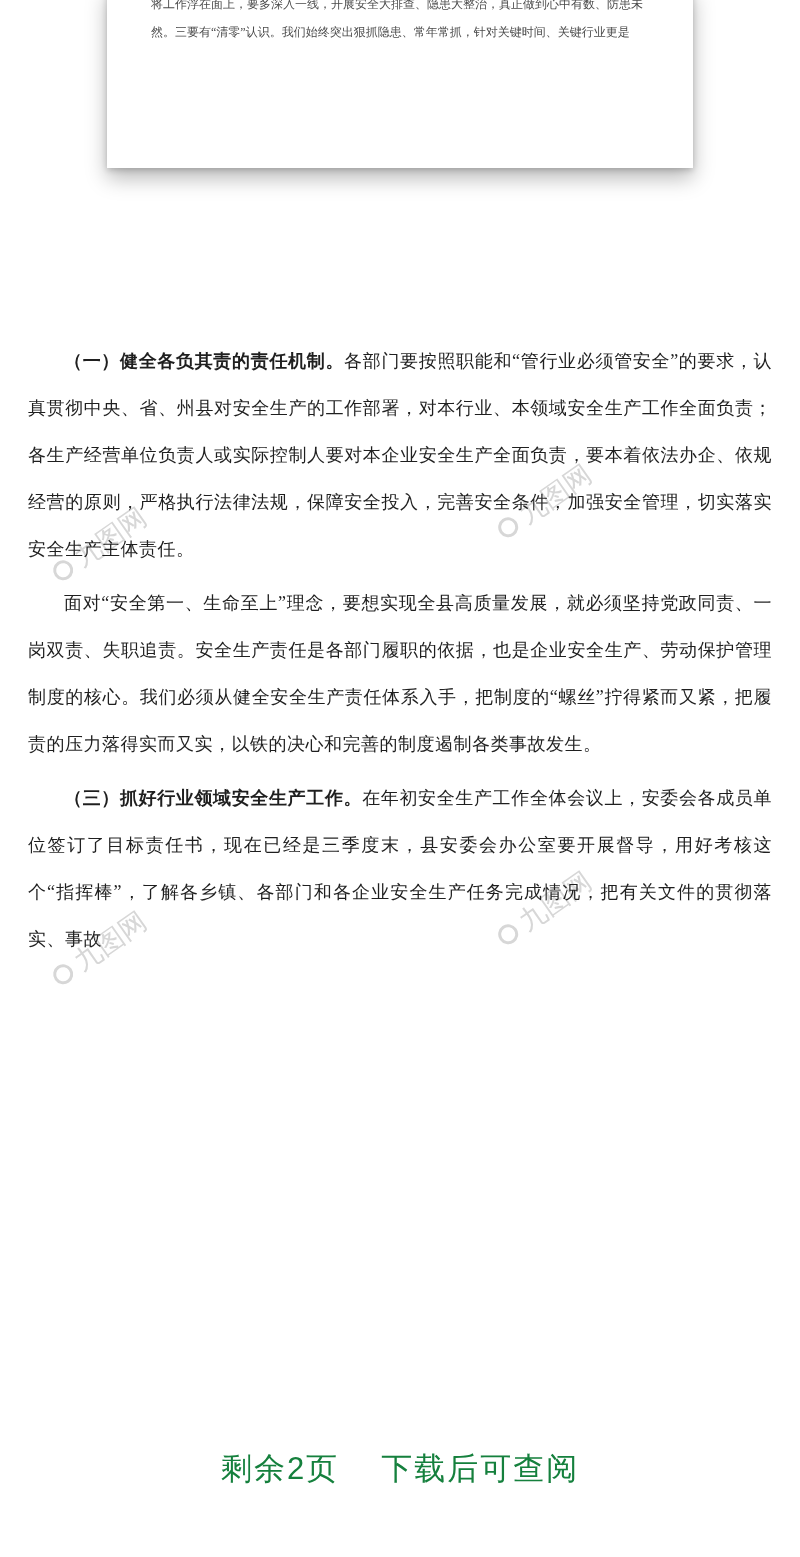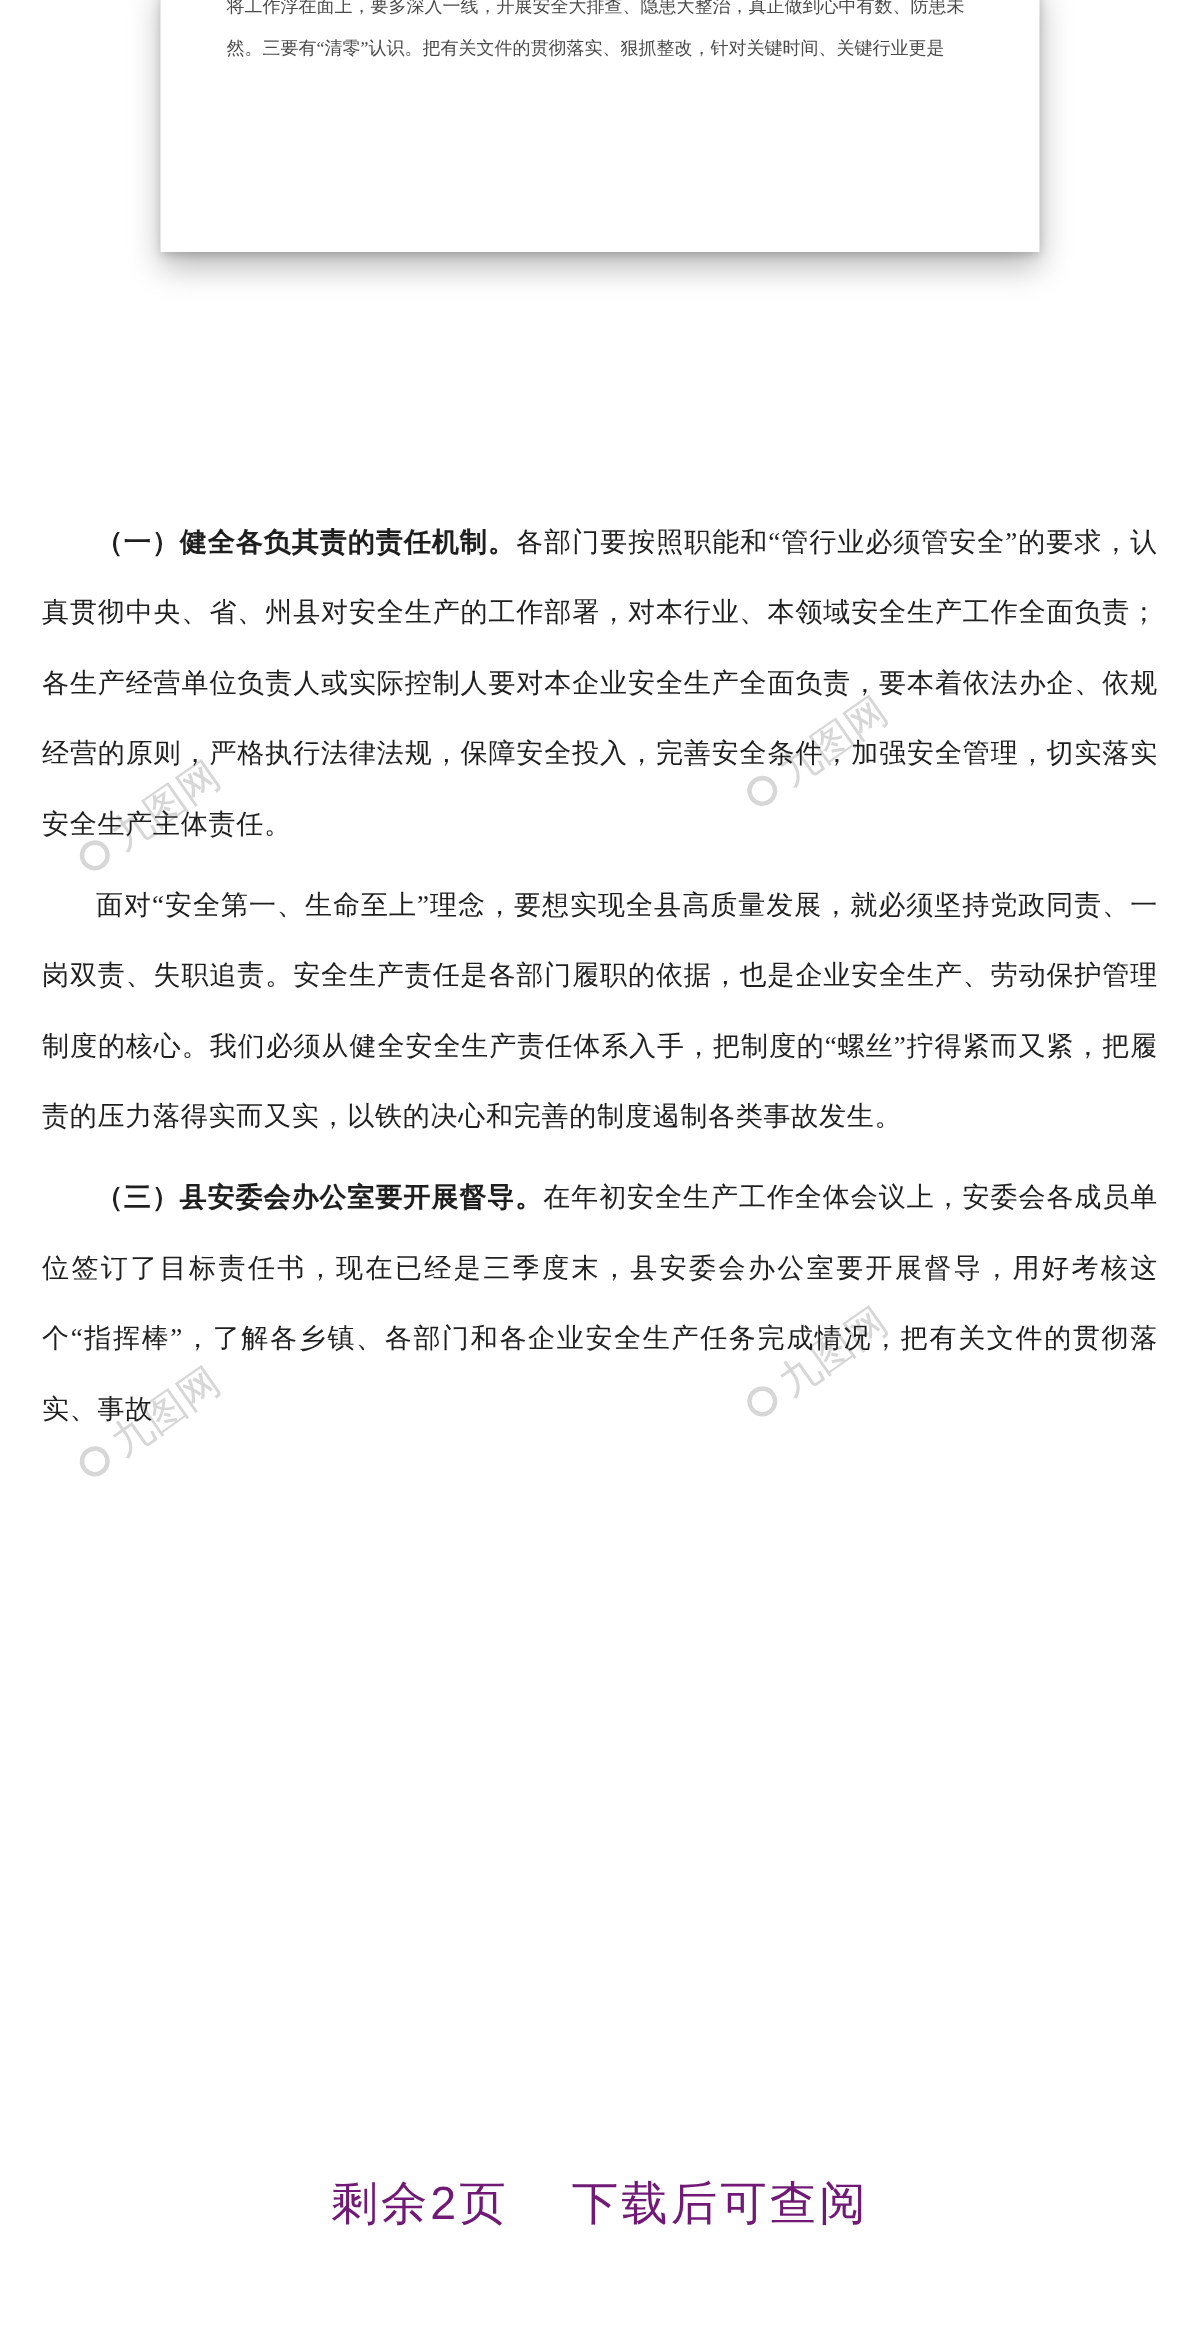--- a/index.html
+++ b/index.html
@@ -81,21 +81,21 @@
 
   
   .footer-note {
     position: absolute;
     left: 0;
     right: 0;
     top: 1448px;
     text-align: center;
     font-family: "Liberation Sans", sans-serif;
     font-size: 31px;
-    color: #701a75;
+    color: #15803d;
     letter-spacing: 2px;
     z-index: 1;
   }
   .footer-note .gap { display: inline-block; width: 42px; }
 </style>
 </head>
 <body>
 
 <div class="wm" style="left:500px; top:515px;">
   <span class="ring"></span>
@@ -110,25 +110,25 @@
   <span>九图网</span>
 </div>
 <div class="wm" style="left:55px; top:962px;">
   <span class="ring"></span>
   <span>九图网</span>
 </div>
 
 <div class="preview-card">
   <div class="card-text">
     <div>将工作浮在面上，要多深入一线，开展安全大排查、隐患大整治，真正做到心中有数、防患未</div>
-    <div>然。三要有“清零”认识。把有关文件的贯彻落实、狠抓整改，针对关键时间、关键行业更是</div>
+    <div>然。三要有“清零”认识。我们始终突出狠抓隐患、常年常抓，针对关键时间、关键行业更是</div>
   </div>
 </div>
 
 <div class="doc-body">
     <p class="body"><b>（一）健全各负其责的责任机制。</b>各部门要按照职能和“管行业必须管安全”的要求，认真贯彻中央、省、州县对安全生产的工作部署，对本行业、本领域安全生产工作全面负责；各生产经营单位负责人或实际控制人要对本企业安全生产全面负责，要本着依法办企、依规经营的原则，严格执行法律法规，保障安全投入，完善安全条件，加强安全管理，切实落实安全生产主体责任。</p>
     <p class="body">面对“安全第一、生命至上”理念，要想实现全县高质量发展，就必须坚持党政同责、一岗双责、失职追责。安全生产责任是各部门履职的依据，也是企业安全生产、劳动保护管理制度的核心。我们必须从健全安全生产责任体系入手，把制度的“螺丝”拧得紧而又紧，把履责的压力落得实而又实，以铁的决心和完善的制度遏制各类事故发生。</p>
-    <p class="body"><b>（三）县安委会办公室要开展督导。</b>在年初安全生产工作全体会议上，安委会各成员单位签订了目标责任书，现在已经是三季度末，县安委会办公室要开展督导，用好考核这个“指挥棒”，了解各乡镇、各部门和各企业安全生产任务完成情况，把有关文件的贯彻落实、事故</p>
+    <p class="body"><b>（三）抓好行业领域安全生产工作。</b>在年初安全生产工作全体会议上，安委会各成员单位签订了目标责任书，现在已经是三季度末，县安委会办公室要开展督导，用好考核这个“指挥棒”，了解各乡镇、各部门和各企业安全生产任务完成情况，把有关文件的贯彻落实、事故</p>
   </div>
 
 <div class="footer-note">
   <span>剩余2页</span><span class="gap"></span><span>下载后可查阅</span>
 </div>
 
 </body></html>

